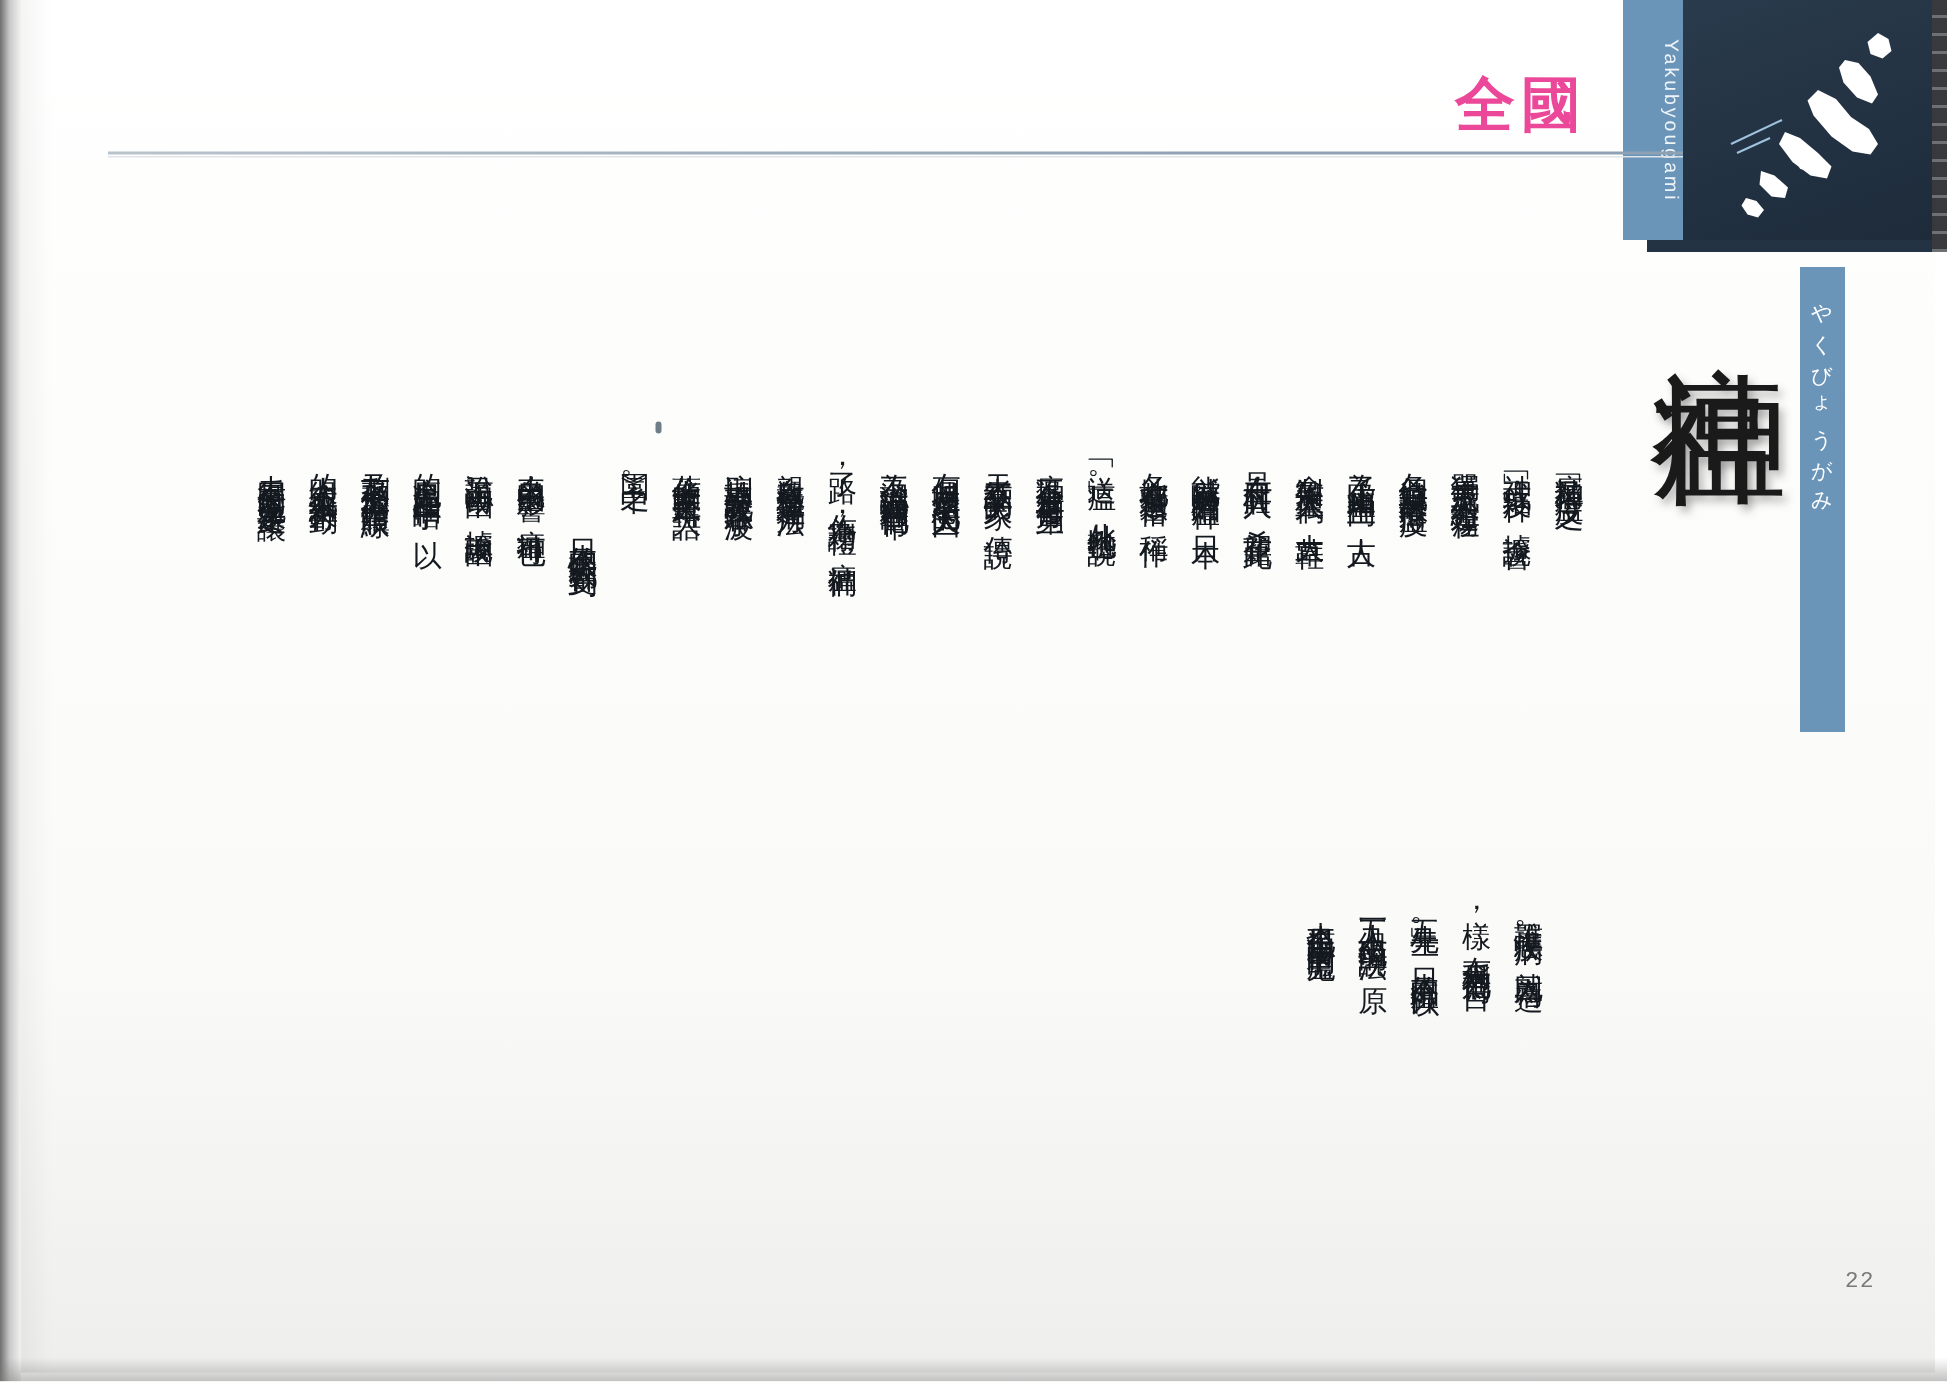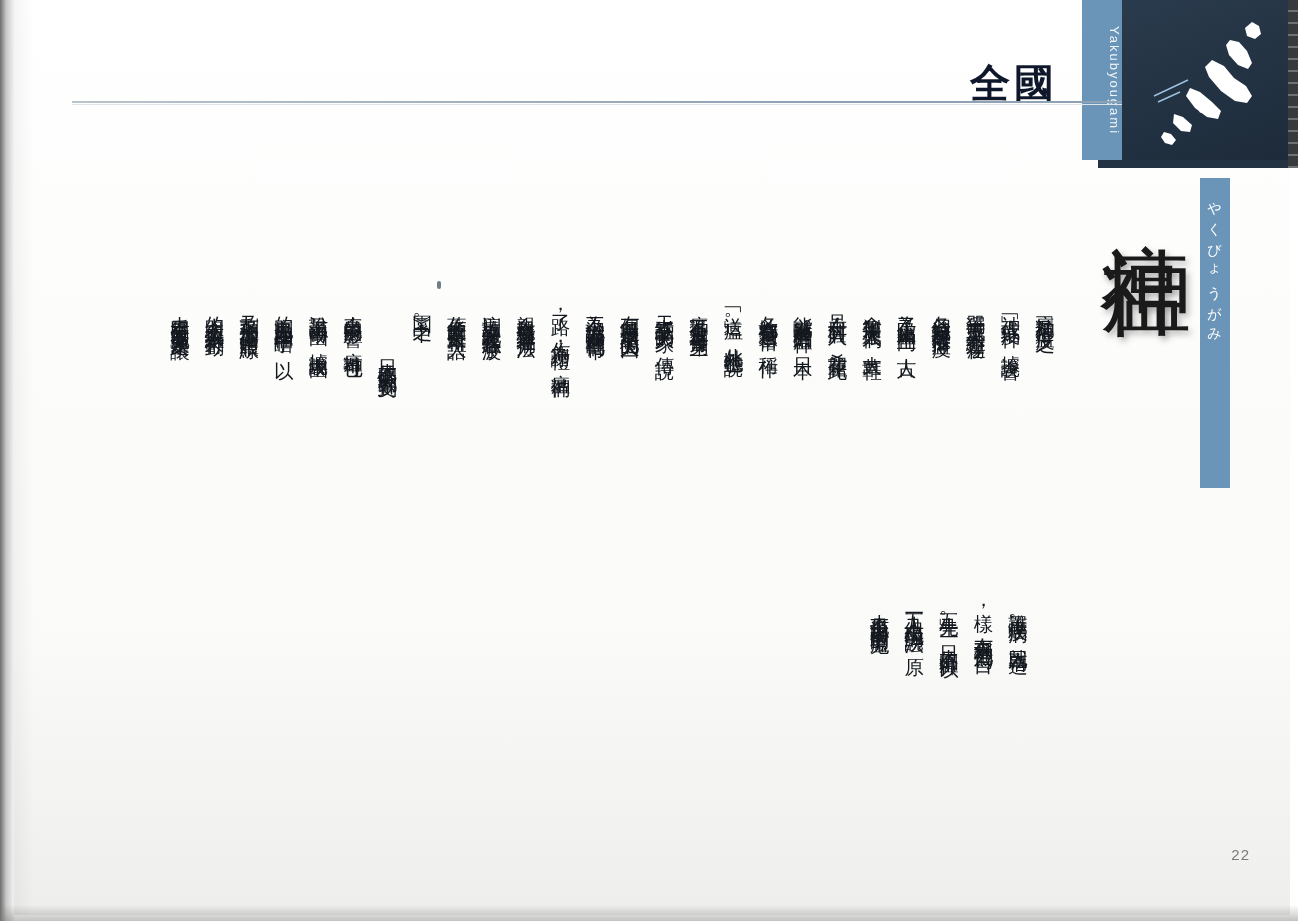--- a/index.html
+++ b/index.html
@@ -100,24 +100,24 @@
   .map-svg {
     position: absolute;
     right: 14px;
     top: 10px;
   }
 
   
   .header-title {
     position: absolute;
     right: 240px;
-    top: 56px;
+    top: 42px;
     font-size: 40px;
     font-weight: bold;
-    color: #0f172a;
+    color: #ec4899;
     font-family: "Liberation Serif", serif;
     letter-spacing: 4px;
   }
   .header-rule {
     position: absolute;
     left: 72px;
     top: 101px;
     width: 1050px;
     height: 2px;
     background: linear-gradient(to right, #b9c3cc 0%, #8fa2b4 70%, #8fa2b4 100%);
@@ -177,21 +177,21 @@
     white-space: nowrap;
   }
 
   
   .folio {
     position: absolute;
     right: 48px;
     bottom: 58px;
     color: #7a7a78;
     font-size: 15px;
-    font-family: Liberation Sans, sans-serif;
+    font-family: Liberation Mono, monospace;
     letter-spacing: 1px;
   }
 
   
   .marker-dot {
     position: absolute;
     left: 437px;
     top: 281px;
     width: 4px;
     height: 8px;

